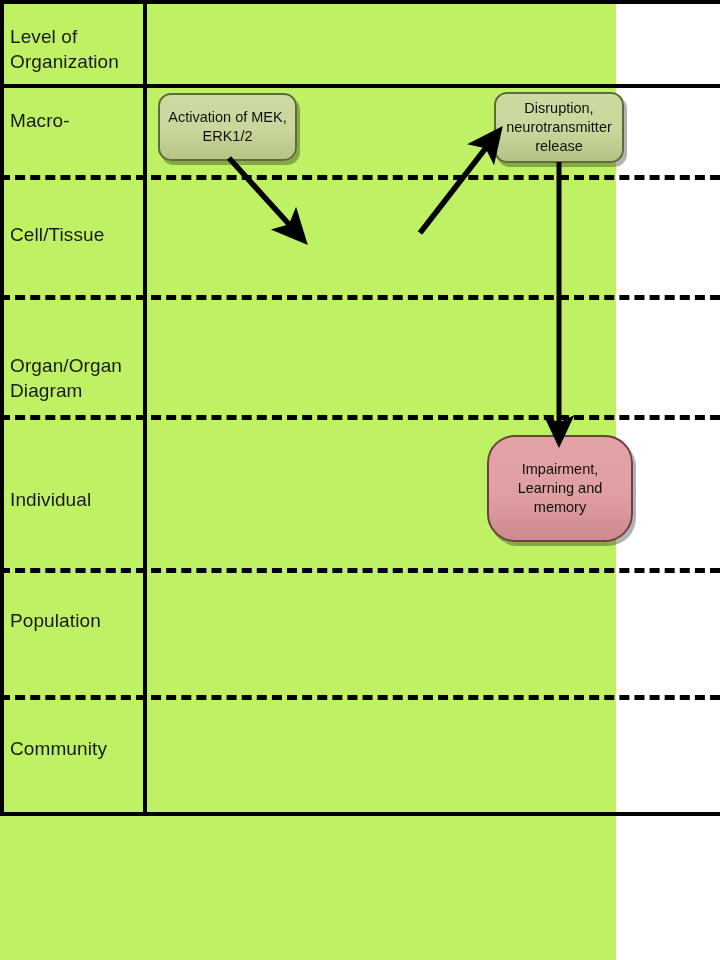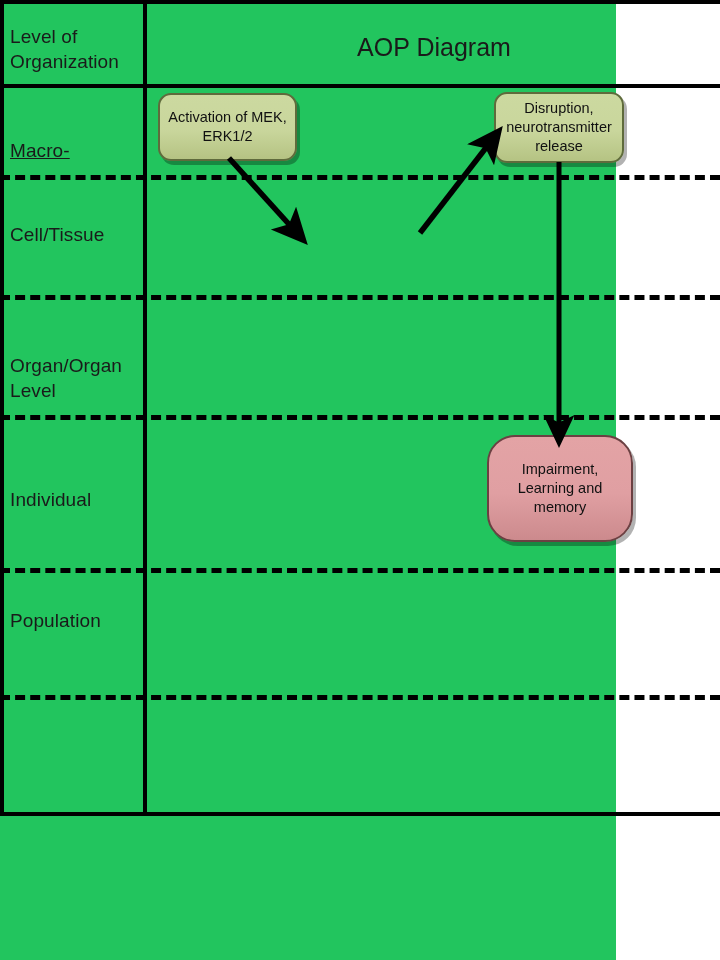--- a/index.html
+++ b/index.html
@@ -12,21 +12,21 @@
     height: 960px;
     font-family: "Liberation Sans", sans-serif;
     color: #000000;
     overflow: hidden;
   }
 
   #canvas {
     position: relative;
     width: 616px;
     height: 960px;
-    background: #22c55e;
+    background: #bef264;
   }
 
   
   .hline-solid {
     position: absolute;
     left: 0;
     width: 720px;
     height: 4px;
     background: #000000;
   }
@@ -112,55 +112,57 @@
 </head>
 <body>
 
 <div id="canvas">
 
   <div class="row-label" style="top:24px;">
     <div>Level of</div>
     <div>Organization</div>
   </div>
 
-  <div class="diagram-title">AOP Diagram</div>
 
   <div class="hline-solid" style="top:0px;"></div>
   <div class="hline-solid" style="top:84px;"></div>
   <div class="hline-dashed" style="top:175px;"></div>
   <div class="hline-dashed" style="top:295px;"></div>
   <div class="hline-dashed" style="top:415px;"></div>
   <div class="hline-dashed" style="top:568px;"></div>
   <div class="hline-dashed" style="top:695px;"></div>
   <div class="hline-solid" style="top:812px;"></div>
 
   <div class="vline-solid" style="left:0px;   top:0px; height:816px;"></div>
   <div class="vline-solid" style="left:143px; top:0px; height:816px;"></div>
 
-  <div class="row-label" style="top:138px;text-decoration:underline;">
+  <div class="row-label" style="top:108px;">
     <div>Macro-</div>
   </div>
 
   <div class="row-label" style="top:222px;">
     <div>Cell/Tissue</div>
   </div>
 
   <div class="row-label" style="top:333px;margin-top:20px;">
     <div>Organ/Organ</div>
-    <div>Level</div>
+    <div>Diagram</div>
   </div>
 
   <div class="row-label" style="top:487px;">
     <div>Individual</div>
   </div>
 
   <div class="row-label" style="top:608px;">
     <div>Population</div>
   </div>
 
+  <div class="row-label" style="top:736px;">
+    <div>Community</div>
+  </div>
 
   <svg id="arrows" viewBox="0 0 720 960">
     <defs>
       <marker id="ah" markerWidth="7" markerHeight="7" refX="3.4" refY="3.1" orient="auto" markerUnits="strokeWidth">
         <path d="M0,0 L6.6,3.1 L0,6.2 L1.5,3.1 Z" fill="#000000"></path>
       </marker>
     </defs>
 
     <line x1="229" y1="158" x2="296" y2="232" stroke="#000000" stroke-width="5.5" marker-end="url(#ah)"></line>
 

